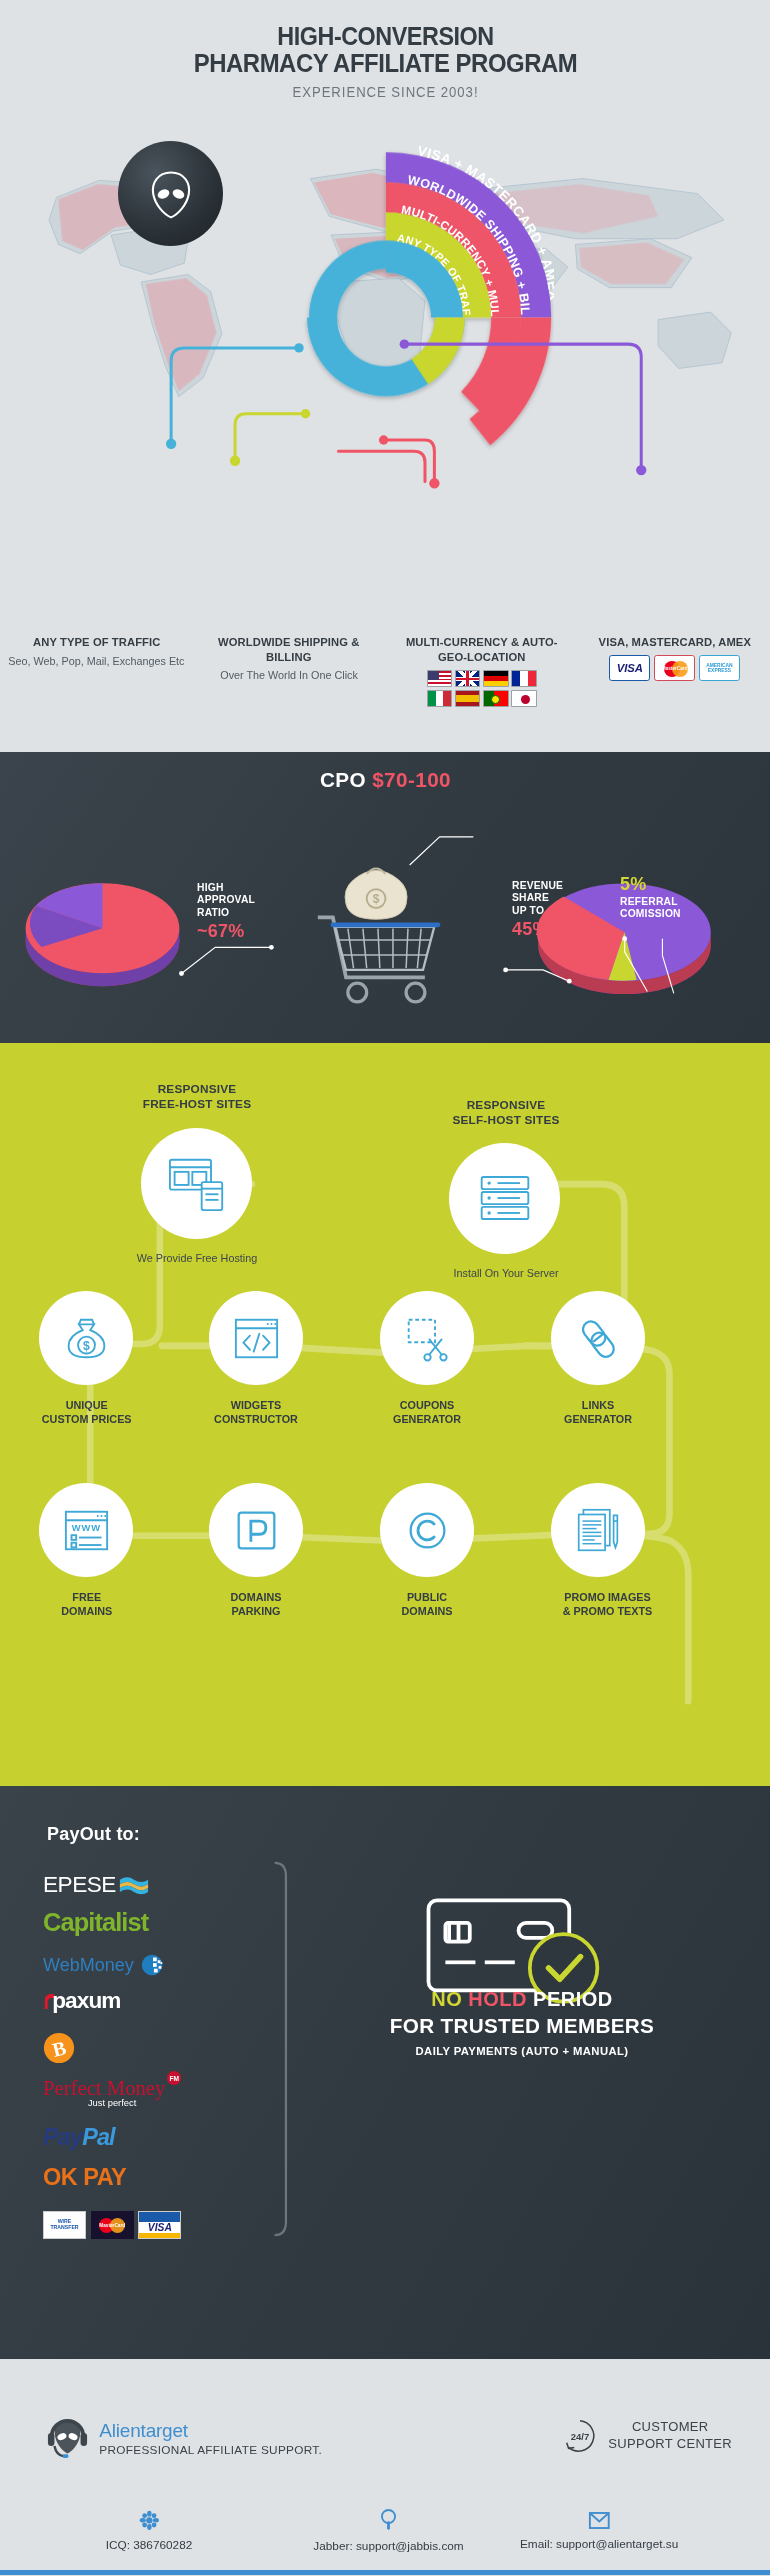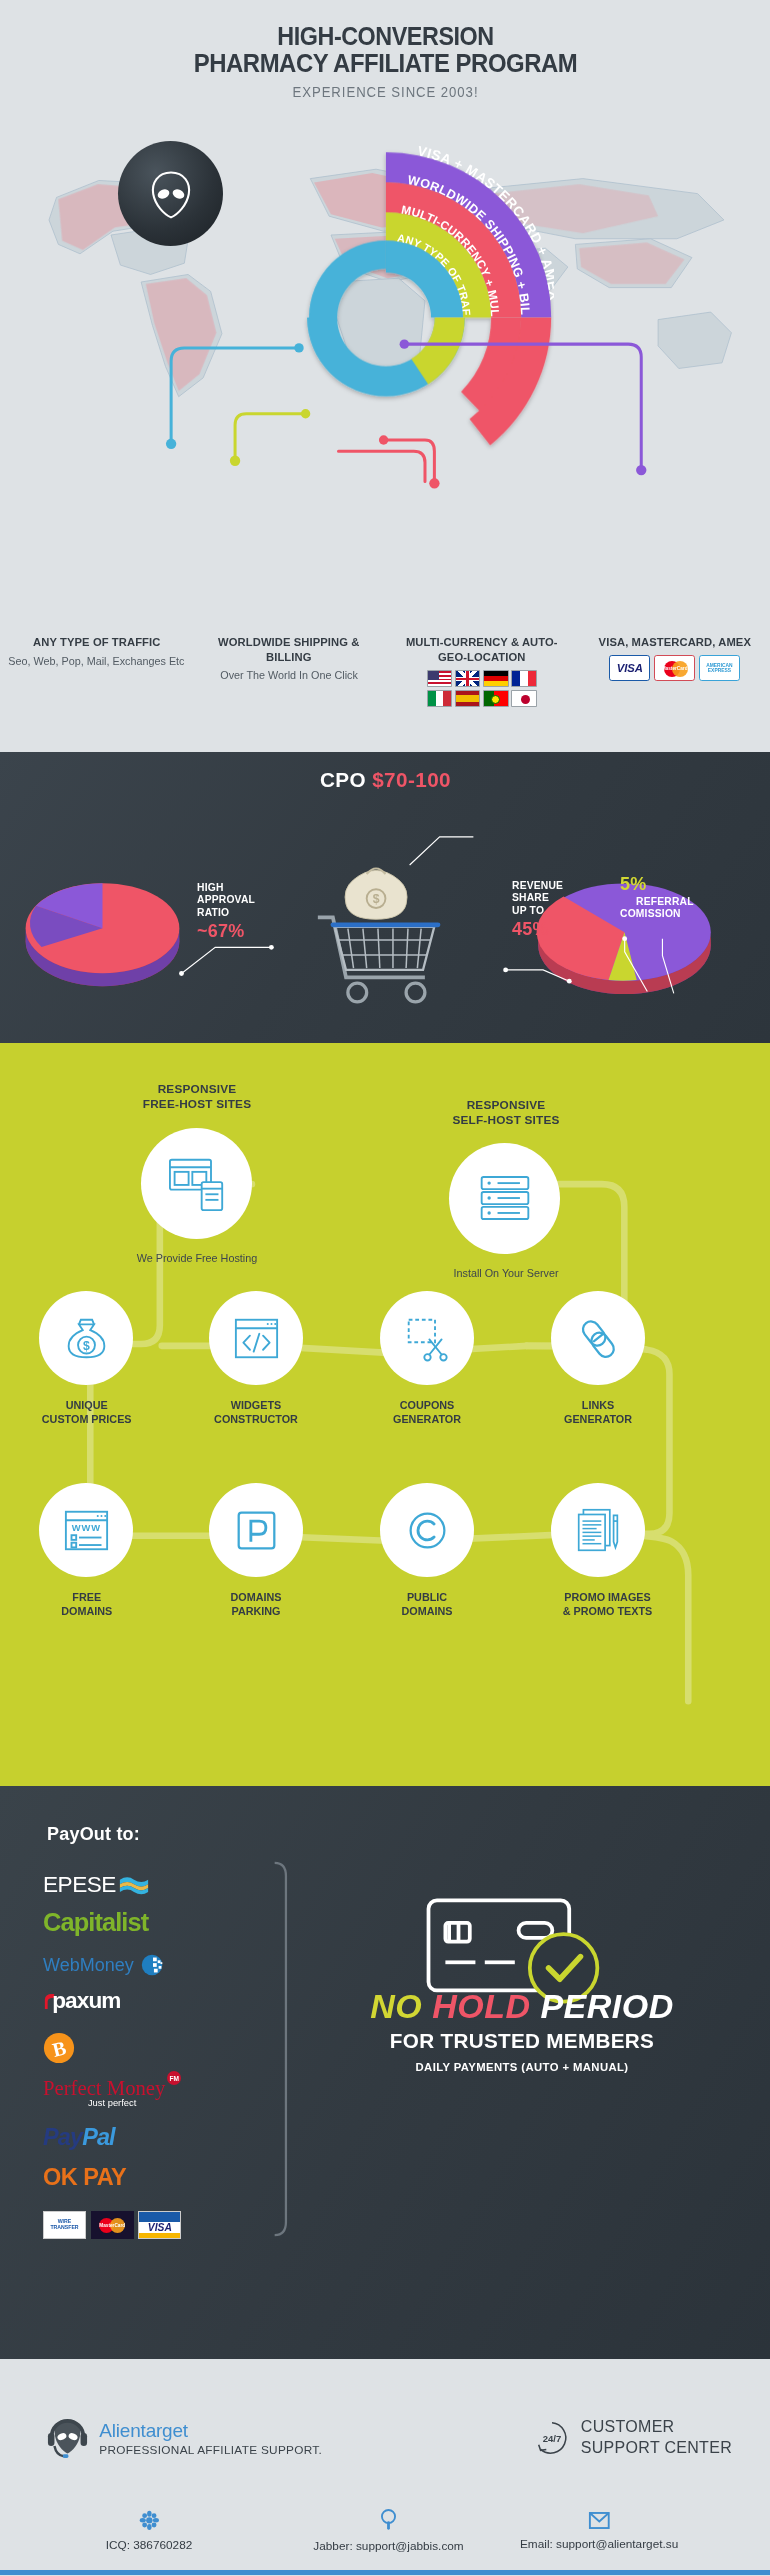--- a/index.html
+++ b/index.html
@@ -66,32 +66,32 @@
   .gcap { position:absolute; text-align:center; font-size:10.8px; color:#3e464d; }
   .gcircle { position:absolute; border-radius:50%; background:#fff; display:flex; align-items:center; justify-content:center;}
   .glabel { position:absolute; text-align:center; font-size:10.8px; font-weight:bold; color:#343c44; line-height:1.3;}
   #green-path { position:absolute; left:0; top:0; width:771px; height:743px; }
 
   
   #payout { height:573px; background:linear-gradient(120deg,#3a434a 0%,#323a41 50%,#2b333a 100%); }
   #payout-title { position:absolute; left:47px; top:38px; font-size:18px; font-weight:bold; color:#fff; letter-spacing:0.2px;}
   .paylogo { position:absolute; left:43px; display:flex; align-items:center; }
   #nohold { position:absolute; left:301px; top:202px; width:442px; text-align:center; }
-  #nohold h2 { font-size:34px; font-weight:bold; letter-spacing:0.5px; line-height:1.1; color:#fff;font-style:italic;}
+  #nohold h2 { font-size:20px; font-weight:bold; letter-spacing:0.5px; line-height:1.1; color:#fff;}
   #nohold h3 { font-size:20.7px; font-weight:bold; color:#fff; margin-top:3.8px; letter-spacing:0.3px;}
   #nohold p { font-size:11.3px; font-weight:bold; color:#fff; margin-top:7.5px; letter-spacing:0.4px;}
 
   
   #footer { height:216px; background:#dee2e5; }
   #brand { position:absolute; left:47px; top:55px; display:flex; align-items:center; gap:11.3px;}
   #brand-name { font-size:19px; font-weight:bold; color:#3b434a; letter-spacing:-0.2px;}
   #brand-name span { color:#3f8ed0; font-weight:normal; }
   #brand-sub { font-size:11.8px; color:#3b434a; letter-spacing:0.3px; margin-top:1.9px;}
   #support { position:absolute; right:39px; top:58px; display:flex; align-items:center; gap:9.4px;}
-  #support-txt { font-size:16px; color:#3b434a; line-height:1.3; letter-spacing:0.3px;}
+  #support-txt { font-size:13px; color:#3b434a; line-height:1.3; letter-spacing:0.3px;text-align:center;}
   #contacts { position:absolute; left:41px; top:150px; width:696px; display:flex; align-items:center; }
   .contact { display:flex; align-items:center; gap:7.5px; font-size:11.8px; color:#343c44;flex-direction:column; }
   #divider { position:absolute; left:0; bottom:0; width:771px; height:4.7px; background:#3f8ed0; }
 </style>
 </head>
 <body>
 
 <div class="section" id="hero">
 
   <div id="hero-title">
@@ -314,21 +314,21 @@
     <path d="M105 82 L88 133 A92 52 0 0 0 118 133 Z" fill="#c9d62f"></path>
   </svg>
   <div class="pie-label" style="left:512px; top:128px;">
     <span style="white-space:pre-line;">REVENUE
 SHARE
 UP TO</span>
     <span class="big red">45%</span>
   </div>
   <div class="pie-label" style="left:620px; top:122px;">
     <span class="big lime" style="margin:0;">5%</span>
-    <span style="white-space:pre-line;margin-left:16px;">REFERRAL
+    <span style="white-space:pre-line;">REFERRAL
 COMISSION</span>
   </div>
   <svg style="position:absolute;left:500px;top:186px;" width="103" height="47" viewBox="0 0 110 50">
     <path d="M6 34 L46 34 L74 46" stroke="#fff" stroke-width="1.2" fill="none"></path>
     <circle cx="6" cy="34" r="2.6" fill="#fff"></circle>
       <circle cx="74" cy="46" r="2.6" fill="#fff"></circle>
   </svg>
   <svg style="position:absolute;left:619px;top:181px;" width="85" height="68" viewBox="0 0 90 72">
     <path d="M6 6 L6 20 L30 62" stroke="#fff" stroke-width="1.2" fill="none"></path>
     <path d="M46 6 L46 24 L58 64" stroke="#fff" stroke-width="1.2" fill="none"></path>

